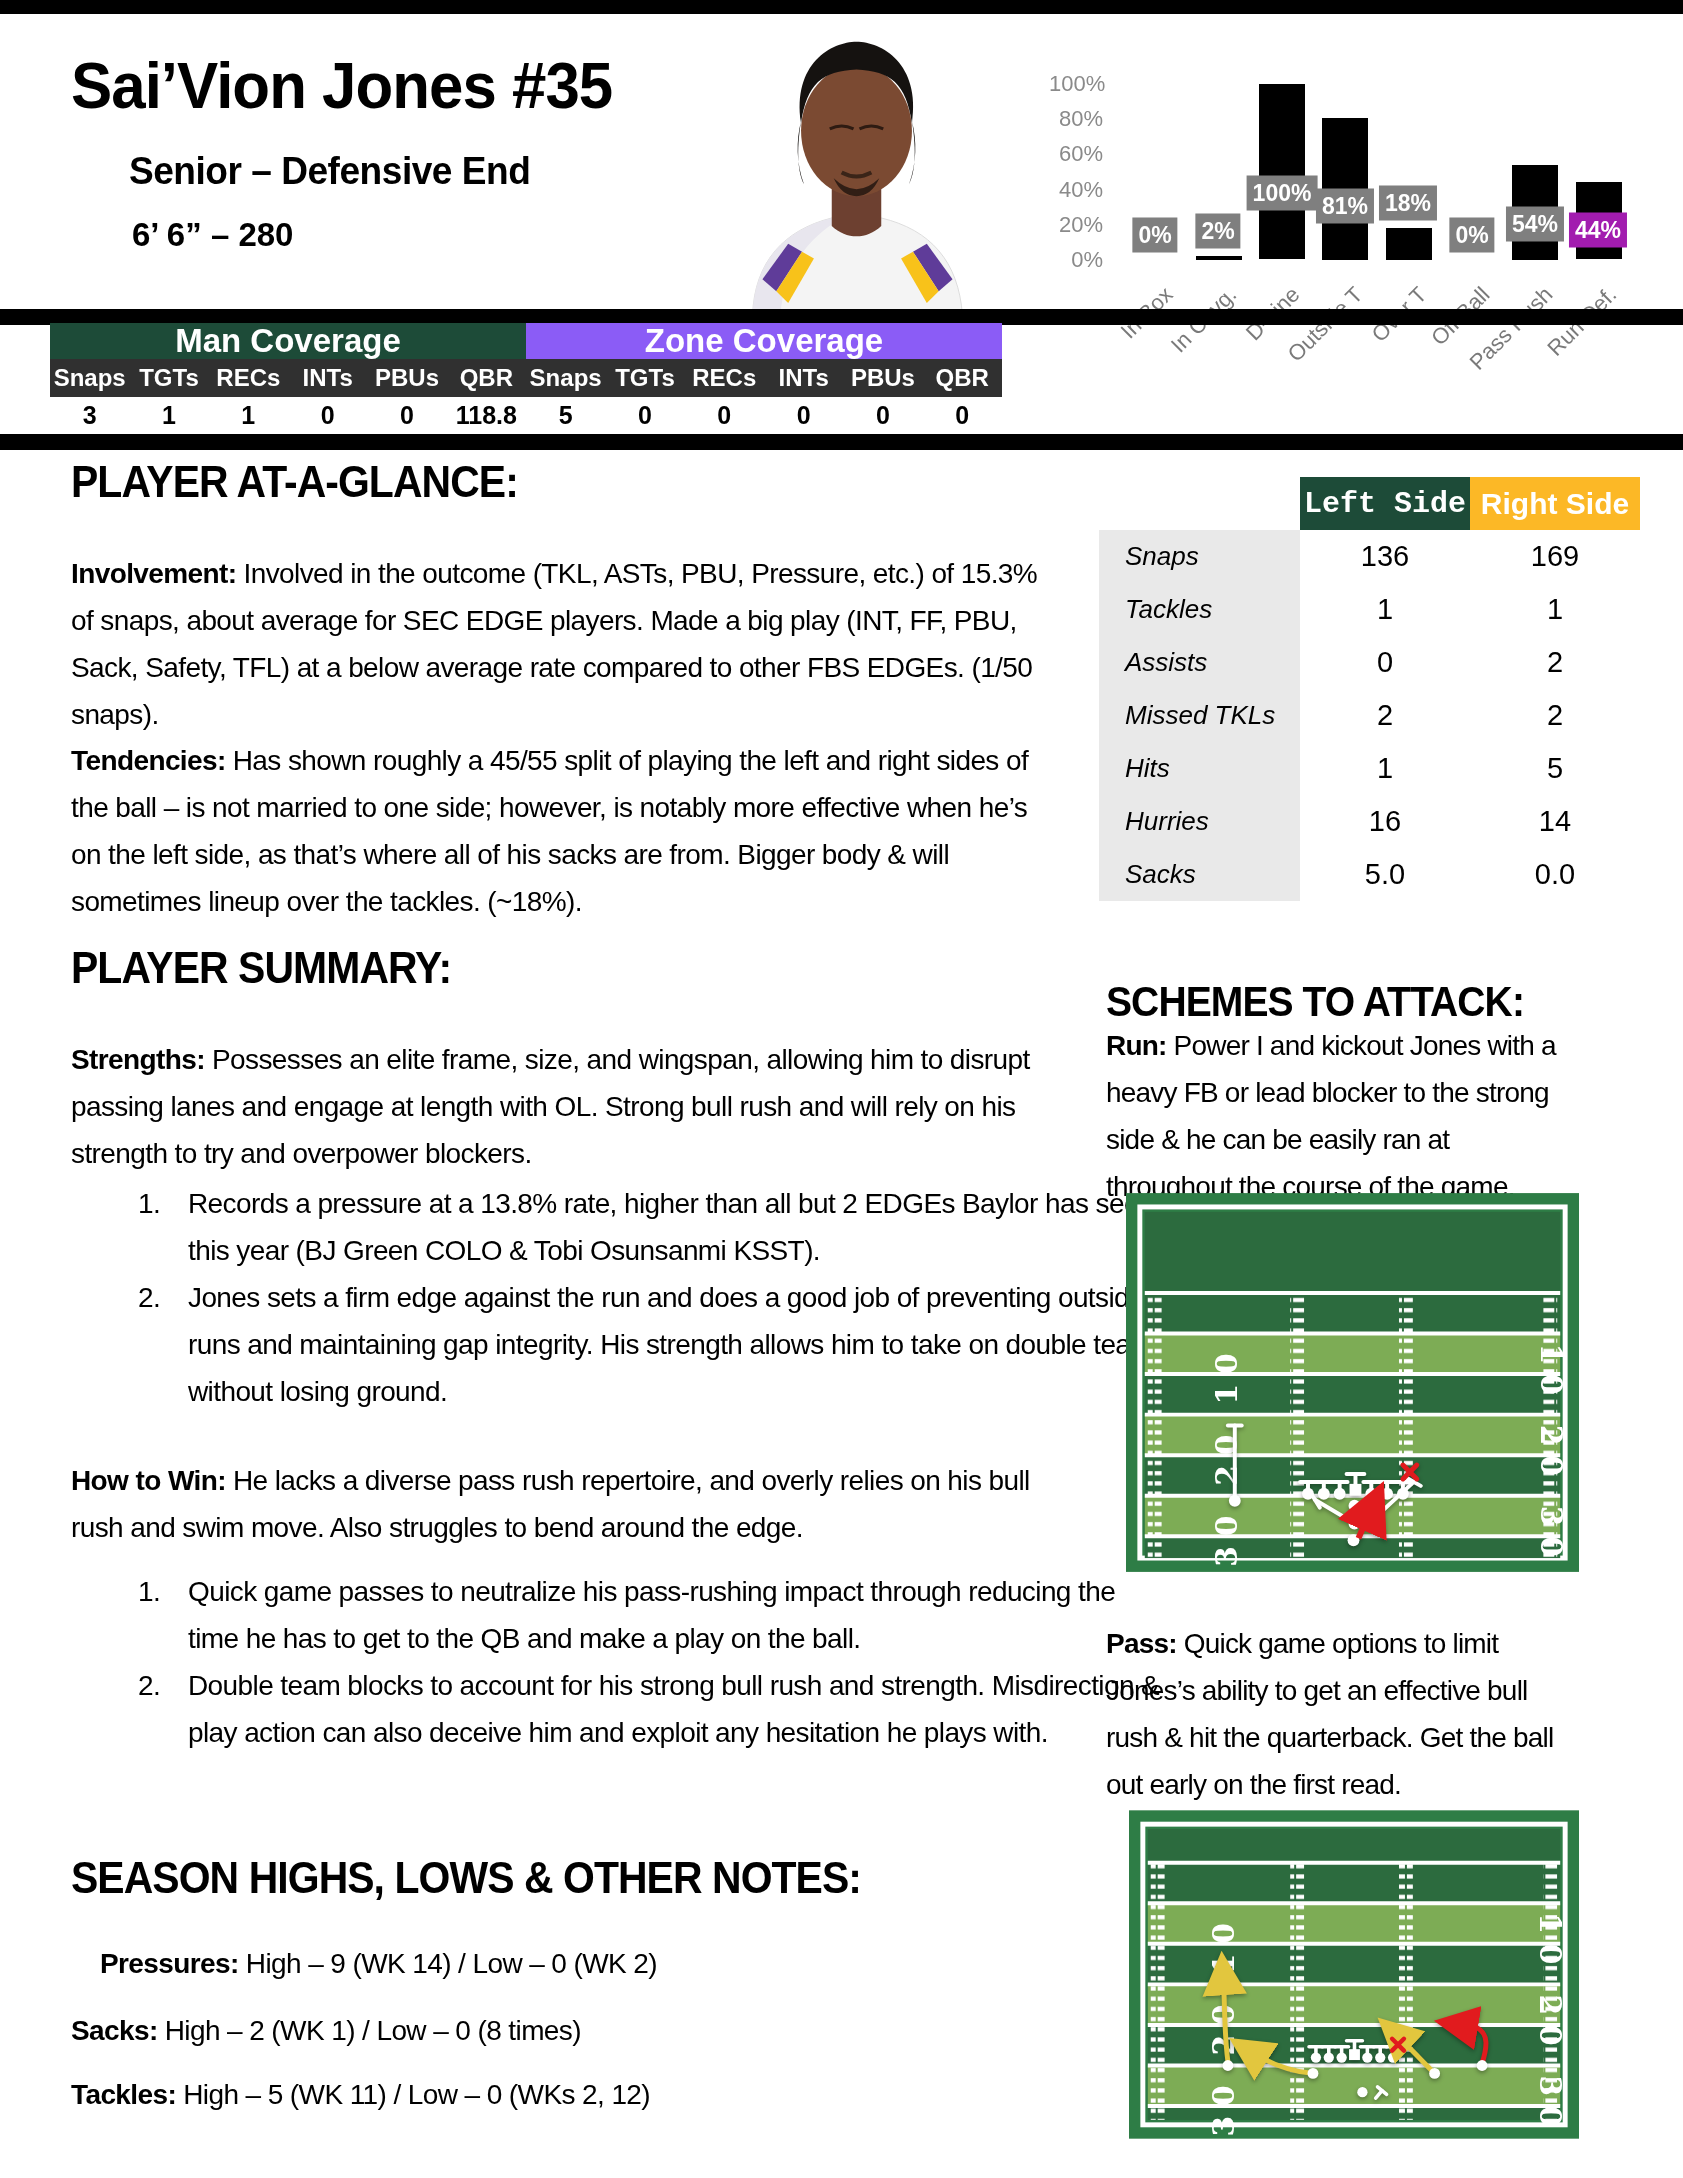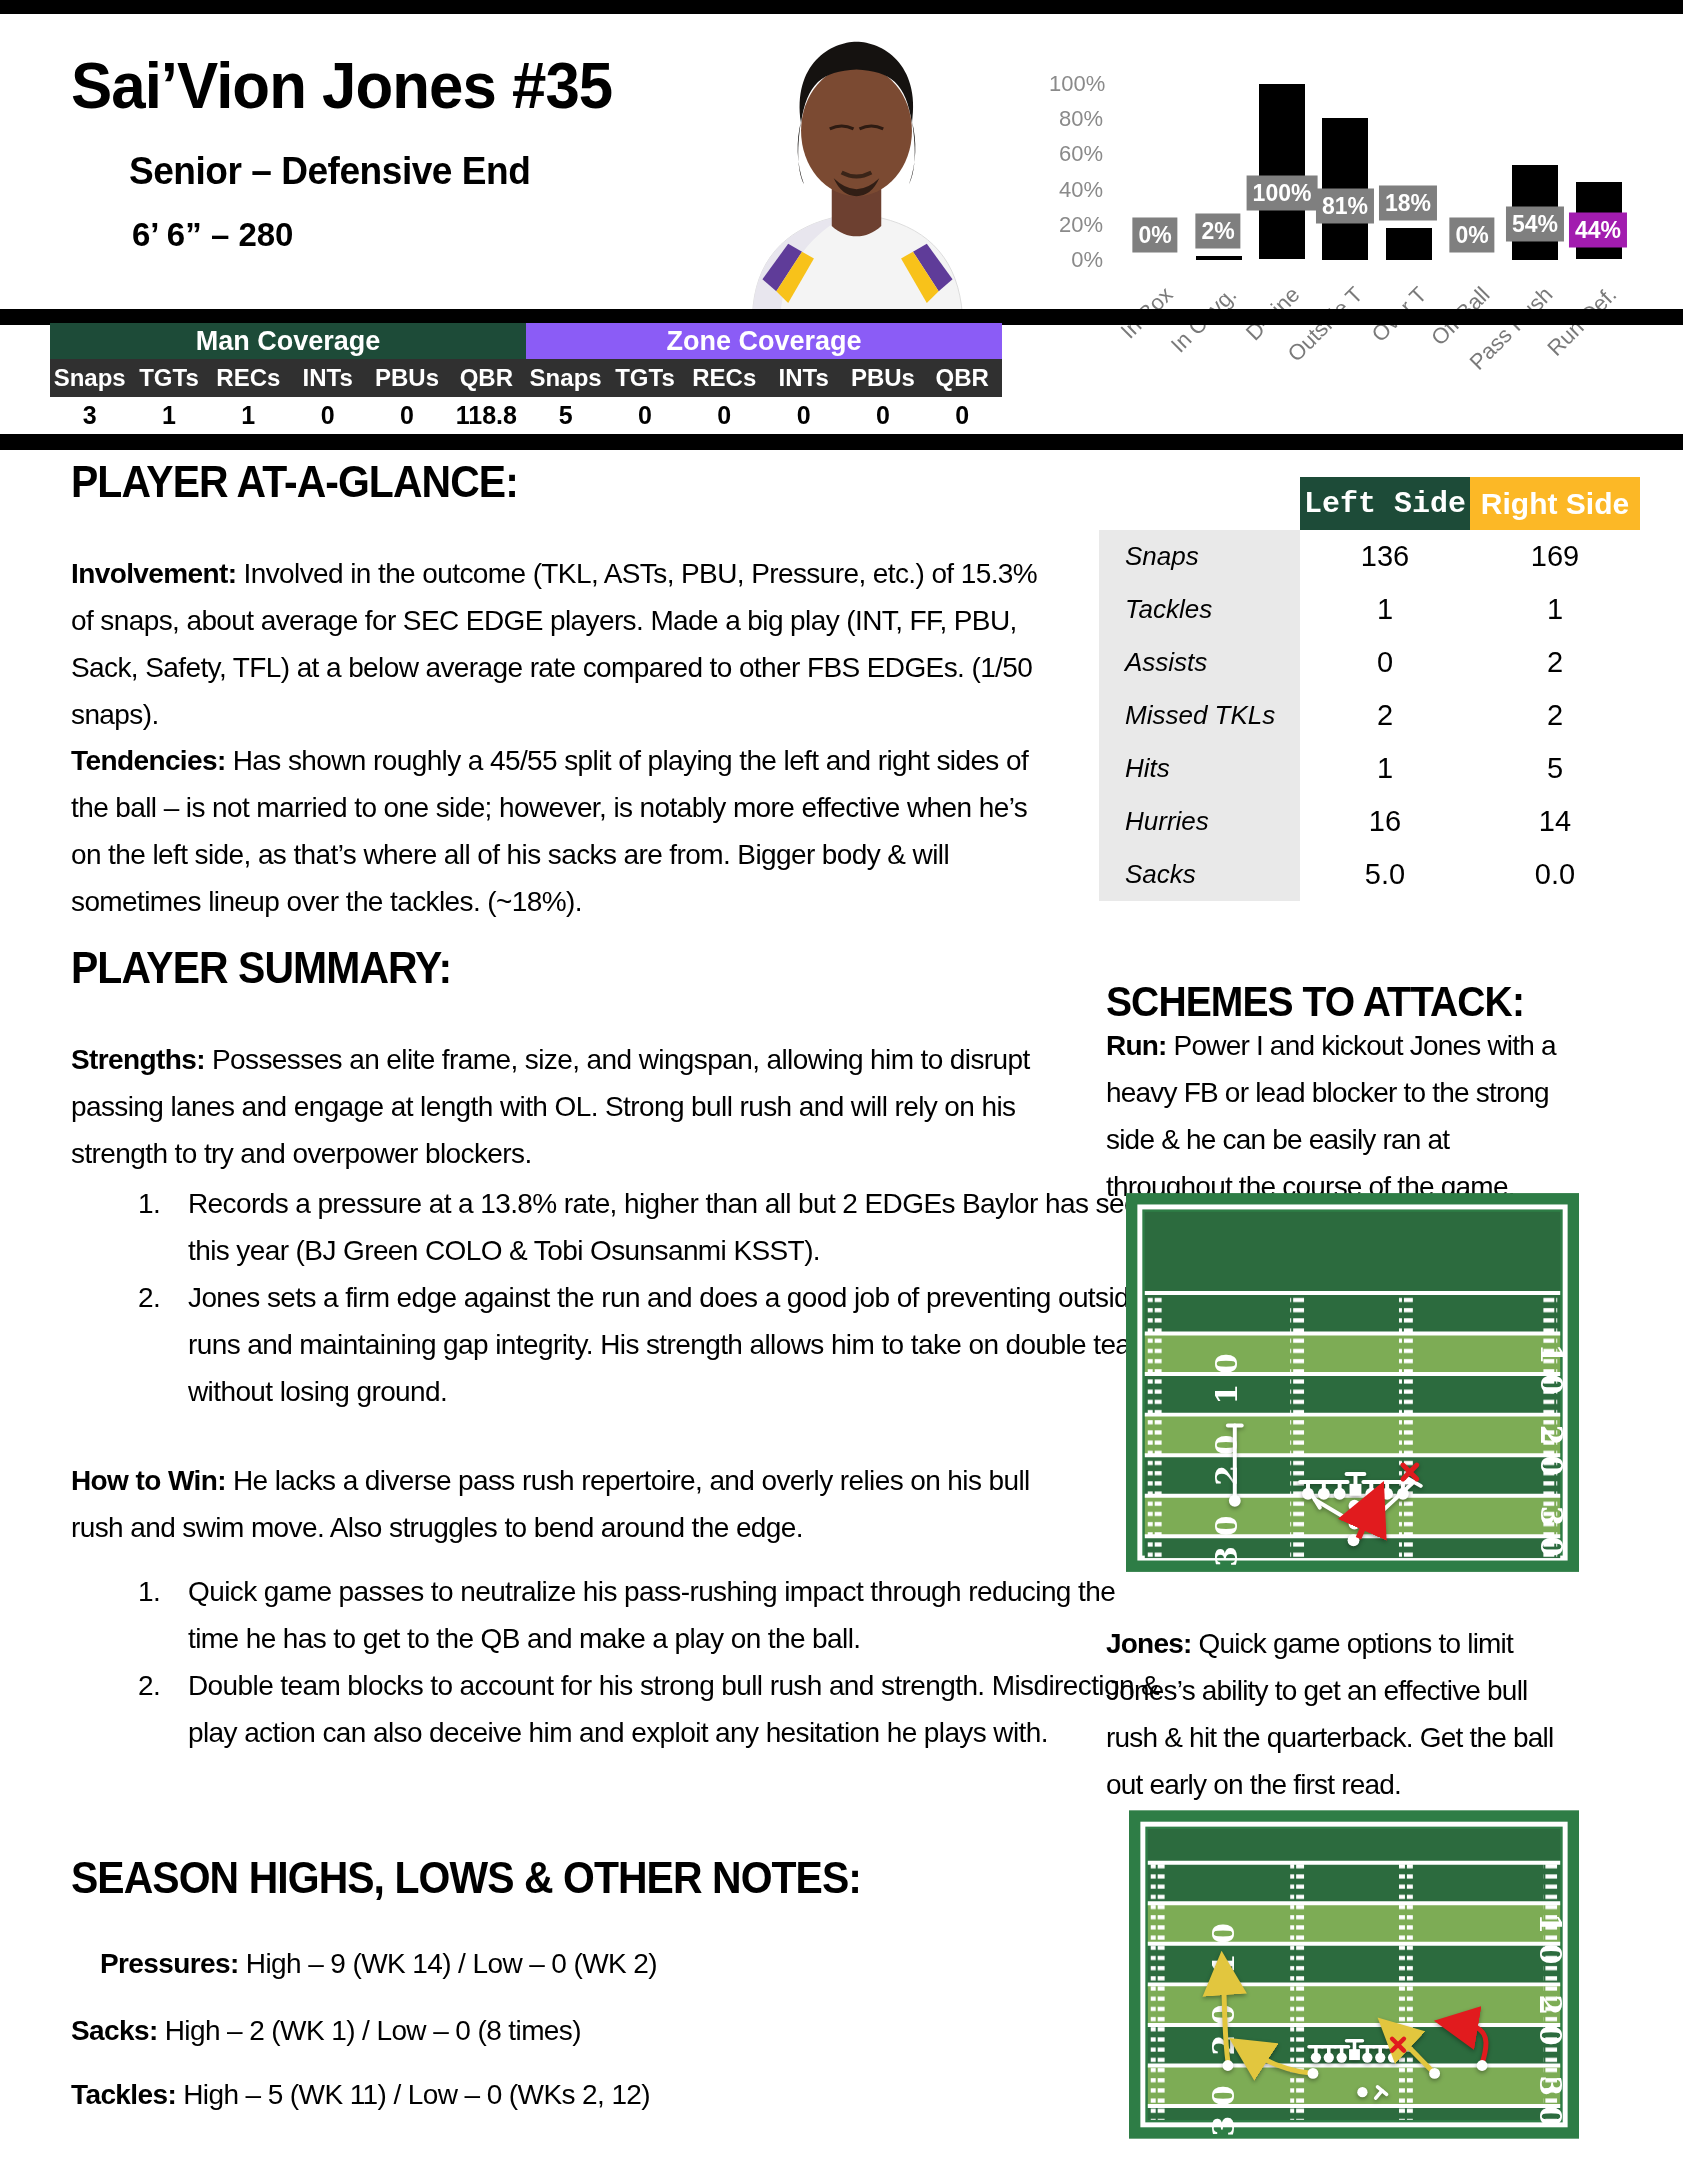--- a/index.html
+++ b/index.html
@@ -18,21 +18,21 @@
   #chart{left:1049px;top:25px;width:634px;height:297px;}
   .ytick{position:absolute;width:54px;text-align:right;font-size:22px;color:#8a8a8a;
          transform:translateY(-13px);}
   .bar{position:absolute;background:#000;}
   .vlabel{position:absolute;background:#7f7f7f;color:#fff;font-weight:700;font-size:23px;
           padding:4px 6px;transform:translate(-50%,-50%);white-space:nowrap;}
   .cat{position:absolute;width:139px;text-align:right;font-size:22px;color:#7a7a7a;
        transform:rotate(-45deg);transform-origin:100% 50%;white-space:nowrap;}
   
   #coverage{left:50px;top:323px;width:952px;font-weight:700;}
-  #coverage .grp{display:flex;height:36px;color:#fff;font-size:27px;}
+  #coverage .grp{display:flex;height:36px;color:#fff;font-size:33px;}
   #coverage .grp div{flex:1;display:flex;align-items:center;justify-content:center;}
   #cov-cols{display:flex;height:38px;background:#303030;color:#fff;font-size:24px;}
   #cov-vals{display:flex;height:36px;color:#000;font-size:25px;font-weight:700;}
   #cov-cols span,#cov-vals span{flex:1;display:flex;align-items:center;justify-content:center;}
   
   .h1{position:absolute;left:71px;font-size:44px;font-weight:800;letter-spacing:-1px;
       transform:scaleX(.93);transform-origin:left top;white-space:nowrap;}
   .para{position:absolute;left:71px;width:990px;font-size:28px;line-height:47px;
         letter-spacing:-0.6px;}
   .para strong{margin-right:7px;}
@@ -347,21 +347,21 @@
     </g>
     <line x1="235" y1="349" x2="251" y2="313" stroke="#e11b1e" stroke-width="6" marker-end="url(#mRed)"></line>
     <g stroke="#e11b1e" stroke-width="5" stroke-linecap="round">
       <line x1="280" y1="275" x2="294" y2="289"></line>
         <line x1="280" y1="289" x2="294" y2="275"></line>
     </g>
   </g>
 </svg>
 
 <div class="parar" style="top:1620px;">
-  <strong>Jones:</strong><span>Quick game options to limit Jones’s ability to get an effective bull rush &amp; hit the quarterback. Get the ball out early on the first read.</span>
+  <strong>Pass:</strong><span>Quick game options to limit Jones’s ability to get an effective bull rush &amp; hit the quarterback. Get the ball out early on the first read.</span>
 </div>
 
 <svg class="abs" style="left:1129px;top:1810px;" width="450" height="329" viewBox="0 0 455 332">
   <defs>
     <pattern id="hash2" width="14" height="10.3" patternUnits="userSpaceOnUse">
       <rect x="1" y="3" width="12" height="4.2" fill="#fff"></rect>
     </pattern>
     <marker id="mRed2" markerWidth="9" markerHeight="9" refX="5" refY="4.5" orient="auto">
       <path d="M0,0 L9,4.5 L0,9 z" fill="#e11b1e"></path>
     </marker>

